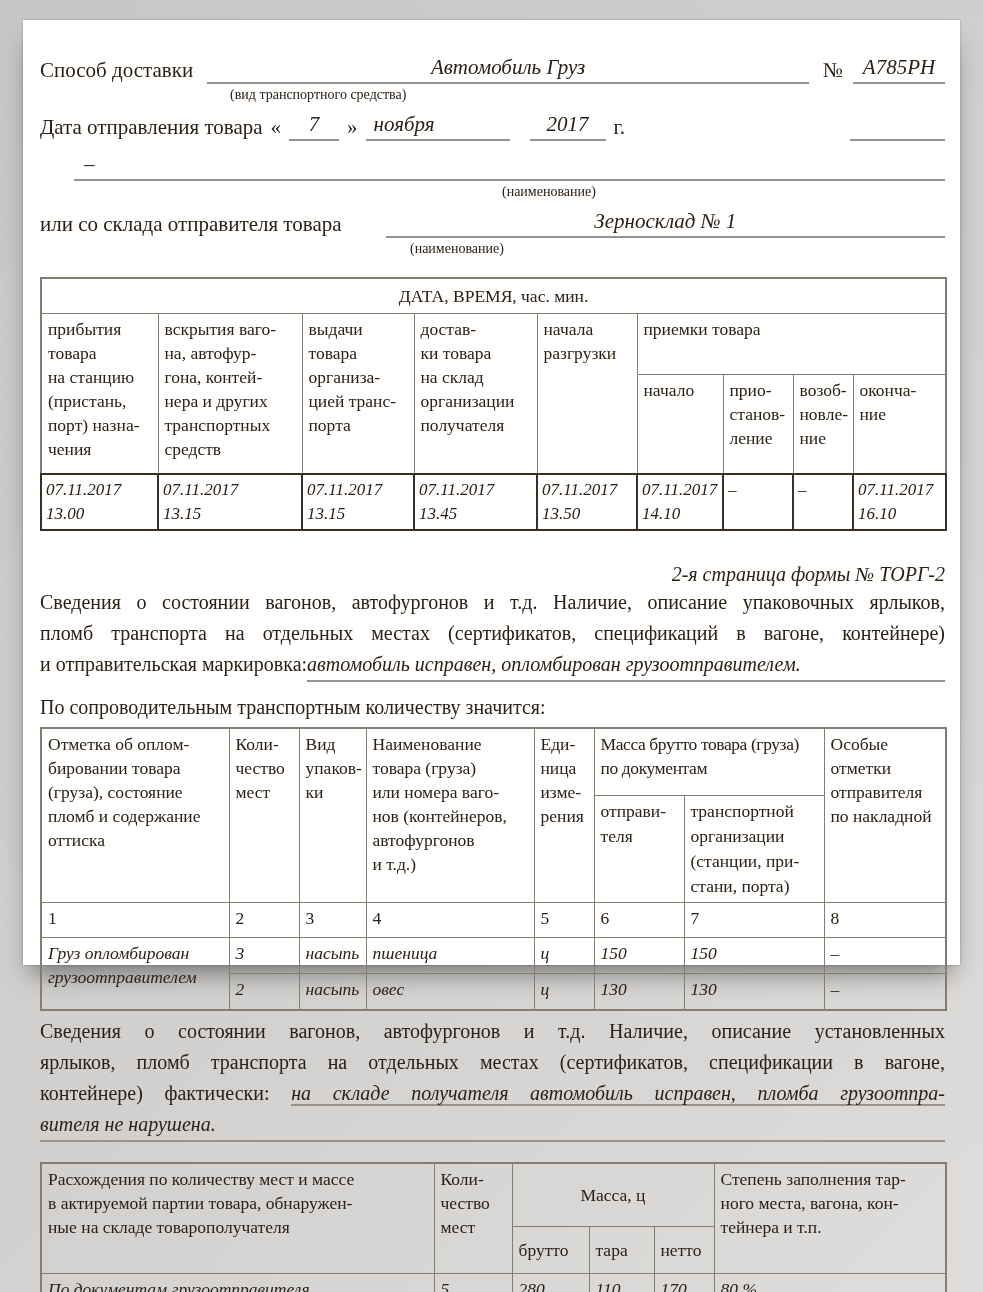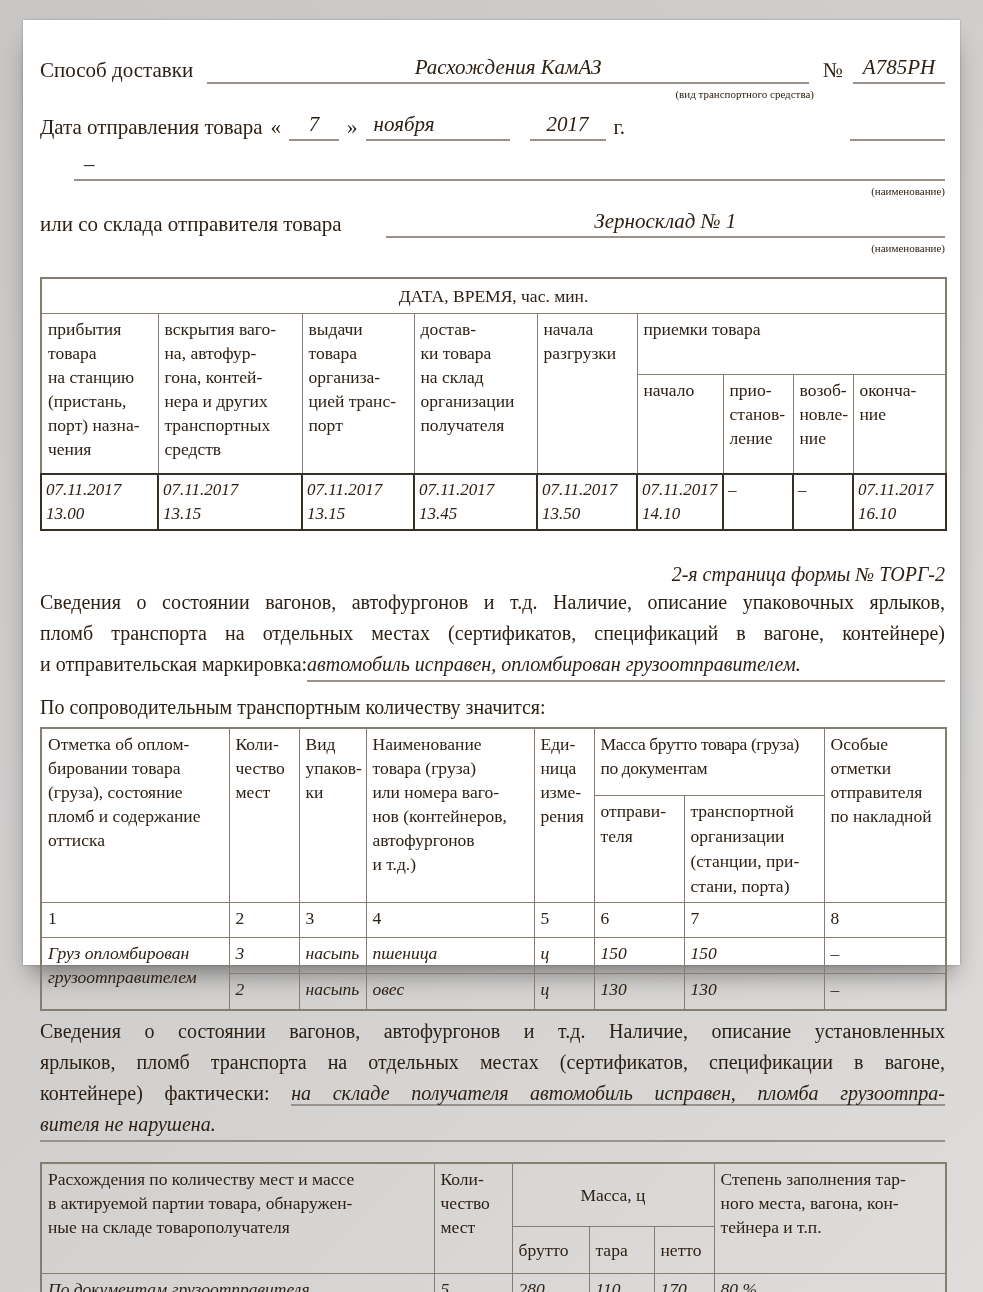--- a/index.html
+++ b/index.html
@@ -13,21 +13,21 @@
     position:absolute;left:23px;top:20px;width:937px;height:945px;background:#ffffff;
     box-shadow:0 0 2px rgba(0,0,0,.28),0 16px 24px -8px rgba(0,0,0,.45);
   }
   .content{padding:34px 15px 0 17px;}
 
   
   .hline{display:flex;align-items:flex-end;font-size:21px;line-height:27px;}
   .lbl{white-space:nowrap;}
   .fill{border-bottom:2px solid #99918b;text-align:center;font-style:italic;padding-bottom:1px;min-height:24px;}
   .grow{flex:1;}
-  .cap{font-size:11px;text-align:right;padding-top:2px;line-height:17px;}
+  .cap{font-size:14px;text-align:left;padding-top:2px;line-height:17px;}
   .numsign{margin:0 10px 0 14px;}
   .q{margin:0 8px;}
   .mt8{margin-top:8px;} .mt10{margin-top:10px;}
 
   
   table.t{border-collapse:collapse;table-layout:fixed;width:905px;border:2px solid #857d6f;}
   table.t td{border:1px solid #857d6f;padding:3px 6px;vertical-align:top;font-size:17.5px;line-height:24px;overflow:hidden;}
   .pre{white-space:pre-line;}
   .ttl{text-align:center;vertical-align:middle !important;font-size:18px;height:28px;}
   .ctr{text-align:center;vertical-align:middle !important;}
@@ -60,21 +60,21 @@
   .t3wrap{margin-top:20px;}
 </style>
 </head>
 <body>
 
 <div class="page">
   <div class="content">
 
     <div class="hline">
       <span class="lbl">Способ доставки</span>
-      <span class="fill grow" style="margin-left:14px;">Расхождения КамАЗ</span>
+      <span class="fill grow" style="margin-left:14px;">Автомобиль Груз</span>
       <span class="lbl numsign">№</span>
       <span class="fill" style="width:92px;">А785РН</span>
     </div>
     <div class="cap" style="margin-left:190px;width:584px;">(вид транспортного средства)</div>
 
     <div class="hline mt8">
       <span class="lbl">Дата отправления товара</span>
       <span class="lbl q">«</span>
       <span class="fill" style="width:50px;">7</span>
       <span class="lbl q">»</span>
@@ -122,21 +122,21 @@
           <td class="pre" rowspan="2">вскрытия ваго-
 на, автофур-
 гона, контей-
 нера и других
 транспортных
 средств</td>
           <td class="pre" rowspan="2">выдачи
 товара
 организа-
 цией транс-
-порт</td>
+порта</td>
           <td class="pre" rowspan="2">достав-
 ки товара
 на склад
 организации
 получателя</td>
           <td class="pre" rowspan="2">начала
 разгрузки</td>
           <td colspan="4">приемки товара</td>
         </tr>
         <tr class="r-h2">

